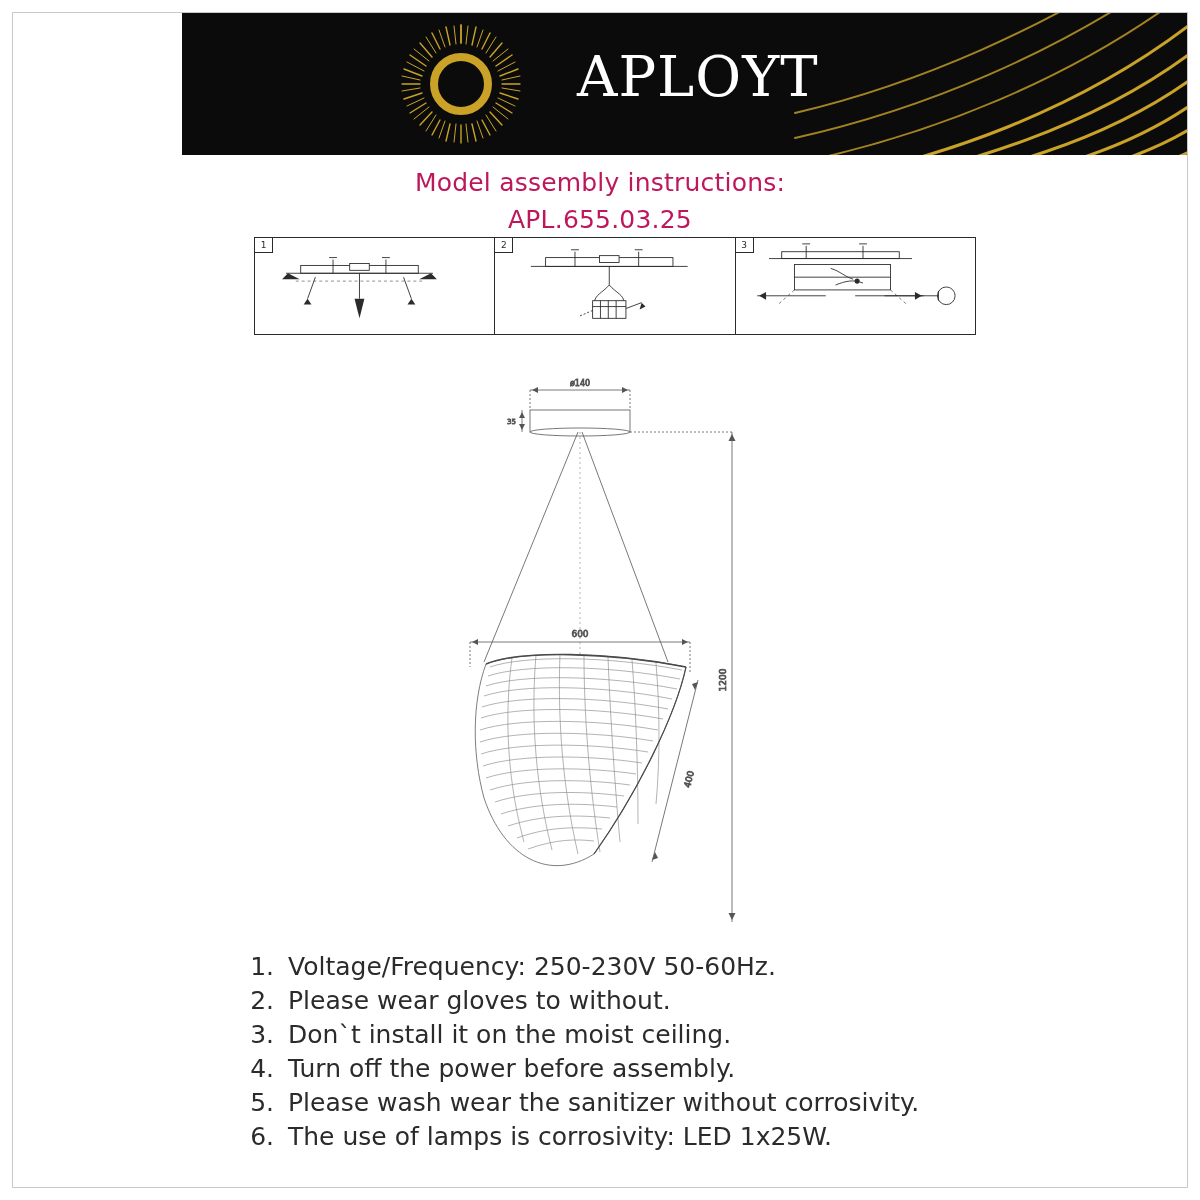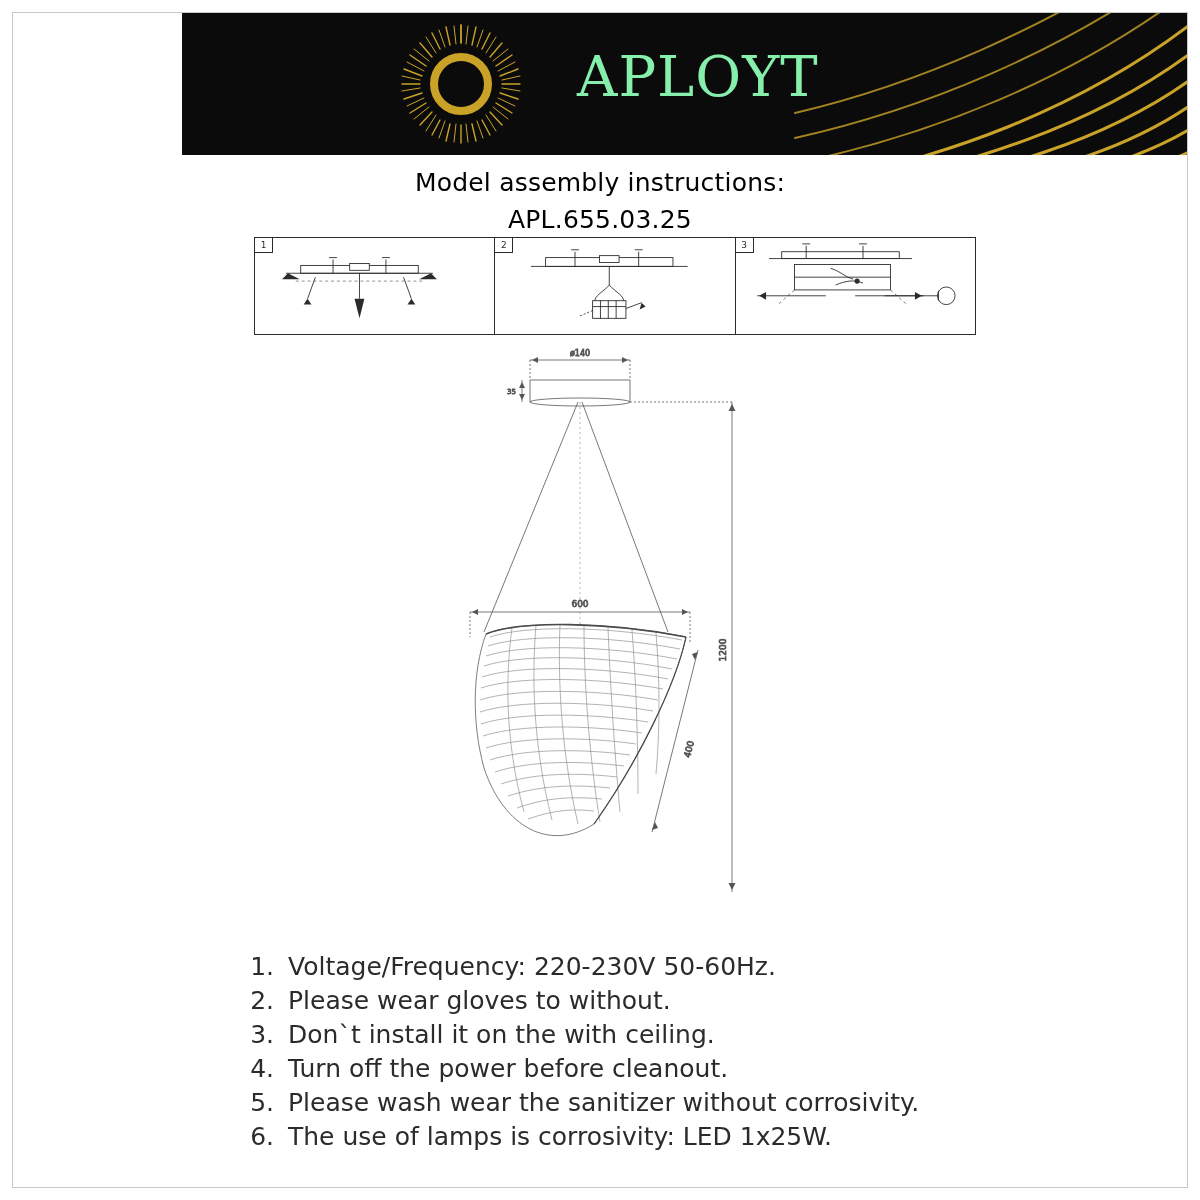--- a/index.html
+++ b/index.html
@@ -50,35 +50,35 @@
     position: absolute;
     right: -40px;
     top: -150px;
     width: 440px;
     height: 330px;
   }
   .brand {
     position: absolute;
     left: 395px;
     top: 36px;
-    color: #86efac;
+    color: #ffffff;
     font-family: "DejaVu Serif", serif;
     font-size: 56px;
     letter-spacing: 1px;
     line-height: 1;
   }
 
   
   .title-block {
     position: absolute;
     left: 0;
     top: 168px;
     width: 1200px;
     text-align: center;
-    color: #000000;
+    color: #be185d;
   }
   .title-main {
     font-size: 25px;
     letter-spacing: 0.2px;
   }
   .title-model {
     font-size: 25px;
     margin-top: 8px;
     letter-spacing: 0.2px;
   }
@@ -114,21 +114,21 @@
     text-align: center;
     color: #2b2b2b;
     background: #fff;
   }
   .step svg { position: absolute; left: 0; top: 0; width: 100%; height: 100%; }
 
   
   .drawing {
     position: absolute;
     left: 400px;
-    top: 332px;
+    top: 362px;
     width: 420px;
     height: 590px;
   }
   .drawing svg { width: 100%; height: 100%; display: block; }
 
   
   .notes {
     position: absolute;
     left: 240px;
     top: 950px;
@@ -397,33 +397,33 @@
         </g>
         <path d="M86 302 C 120 288 210 290 286 305" stroke="#4a4a4a" stroke-width="1.6"></path>
         <path d="M286 305 C 276 352 238 430 194 492" stroke="#4a4a4a" stroke-width="1.2"></path>
       </g>
     </svg>
   </div>
 
   <div class="notes">
     <div class="note">
       <div class="note-num">1.</div>
-      <div class="note-text">Voltage/Frequency: 220-230V 50-60Hz.</div>
+      <div class="note-text">Voltage/Frequency: 250-230V 50-60Hz.</div>
     </div>
     <div class="note">
       <div class="note-num">2.</div>
       <div class="note-text">Please wear gloves to without.</div>
     </div>
     <div class="note">
       <div class="note-num">3.</div>
-      <div class="note-text">Don`t install it on the with ceiling.</div>
+      <div class="note-text">Don`t install it on the moist ceiling.</div>
     </div>
     <div class="note">
       <div class="note-num">4.</div>
-      <div class="note-text">Turn off the power before cleanout.</div>
+      <div class="note-text">Turn off the power before assembly.</div>
     </div>
     <div class="note">
       <div class="note-num">5.</div>
       <div class="note-text">Please wash wear the sanitizer without corrosivity.</div>
     </div>
     <div class="note">
       <div class="note-num">6.</div>
       <div class="note-text">The use of lamps is corrosivity: LED 1x25W.</div>
     </div>
   </div>

